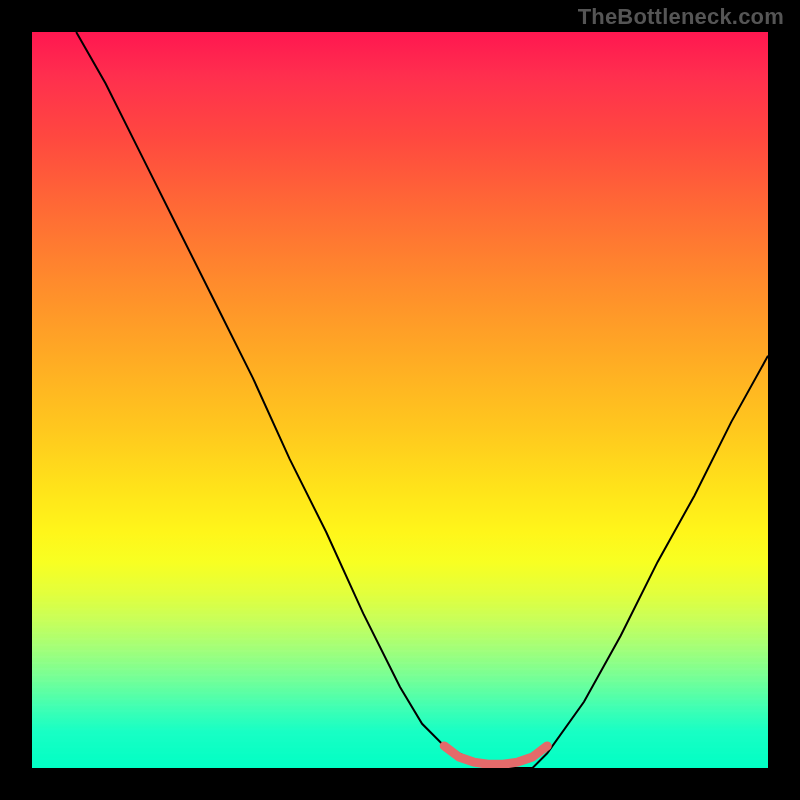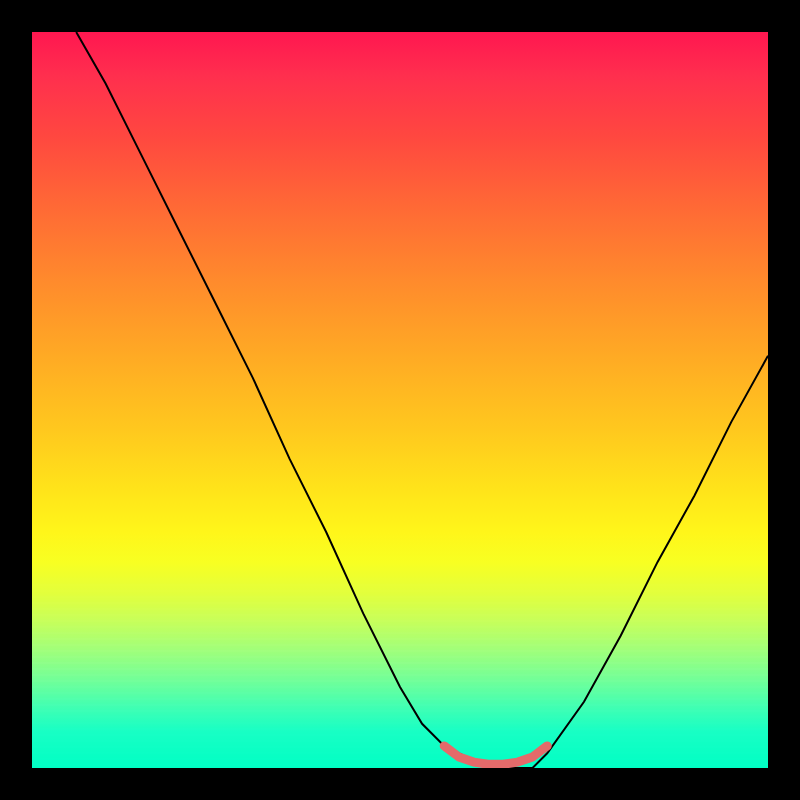--- a/index.html
+++ b/index.html
@@ -96,20 +96,21 @@
     stroke-width: 9;
     stroke-linecap: round;
     stroke-linejoin: round;
   }
 </style>
 </head>
 <body>
 
 <div class="frame">
 
+  <div class="watermark">TheBottleneck.com</div>
 
   <div class="plot">
     <div class="bg-gradient"></div>
     <div class="bands"></div>
 
     <svg class="curve" viewBox="0 0 736 736" preserveAspectRatio="none">
       <path class="curve-path" d="M44.2 0.0 L73.6 51.5 L110.4 125.1 L147.2 198.7 L184.0 272.3 L220.8 345.9 L257.6 426.9 L294.4 500.5 L331.2 581.4 L368.0 655.0 L390.1 691.8 L412.2 713.9 L441.6 728.6 L478.4 736.0 L500.5 736.0 L515.2 721.3 L552.0 669.8 L588.8 603.5 L625.6 529.9 L662.4 463.7 L699.2 390.1 L736.0 323.8"></path>
       <path class="flat-path" d="M412.2 713.9 L426.9 725.0 L441.6 730.1 L456.3 732.3 L471.0 732.3 L485.8 730.1 L500.5 725.0 L515.2 713.9"></path>
     </svg>
   </div>

